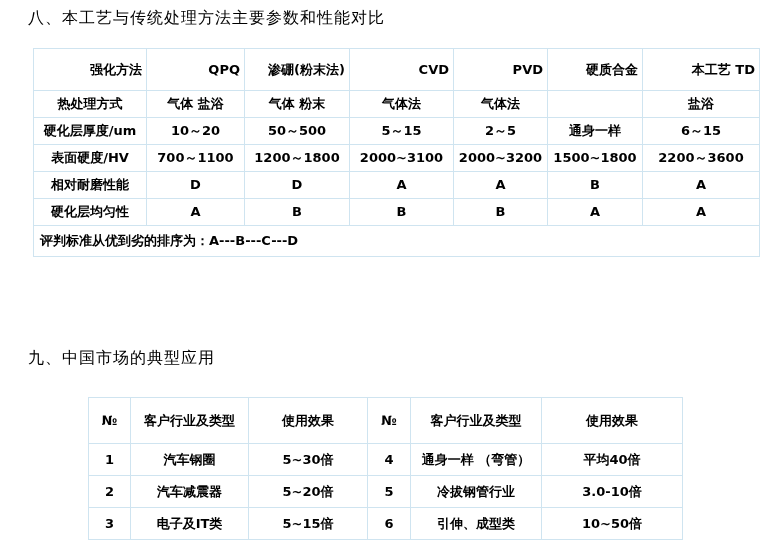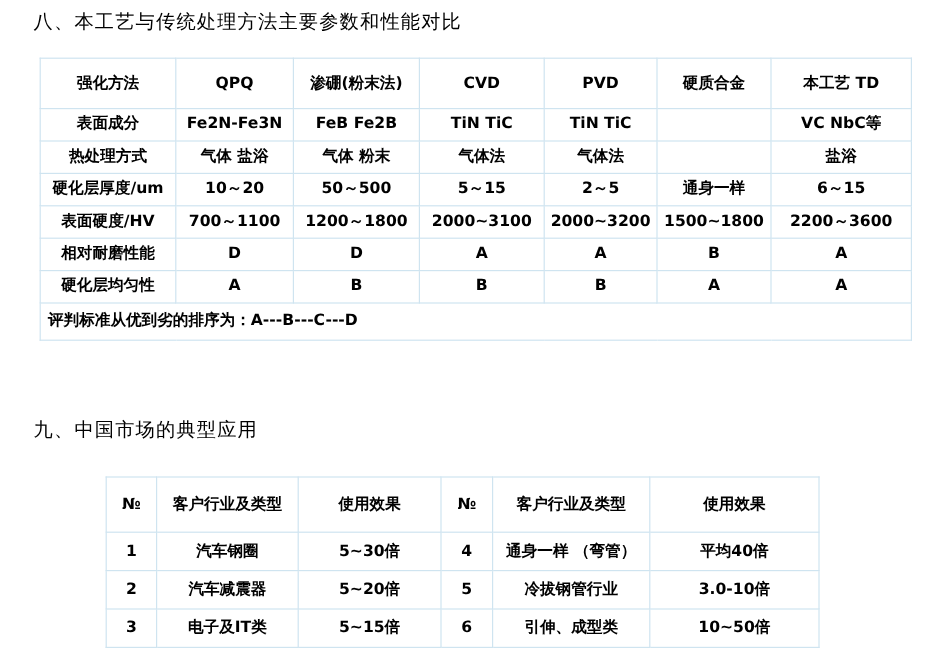--- a/index.html
+++ b/index.html
@@ -33,21 +33,21 @@
   td {
     border:1px solid #cfe4f0;
     font-size:13px;
     font-weight:bold;
     text-align:center;
     vertical-align:middle;
     padding:2px 4px;
     overflow:hidden;
     line-height:1.35;
   }
-  #table1 tr.hdr td { height:42px; }
+  #table1 tr.hdr td { height:42px;text-align:right; }
   #table1 tr.body td { height:27px; }
   #table1 tr.ftr td { height:31px; text-align:left; padding-left:6px; }
   #table2 tr.hdr td { height:46px; }
   #table2 tr.body td { height:32px; }
 </style>
 </head>
 <body>
 
 <div id="title-8" class="sec-title">八、本工艺与传统处理方法主要参数和性能对比</div>
 
@@ -63,29 +63,20 @@
   </colgroup>
   <tbody>
       <tr class="hdr">
     <td>强化方法</td>
     <td>QPQ</td>
     <td>渗硼(粉末法)</td>
     <td>CVD</td>
     <td>PVD</td>
     <td>硬质合金</td>
     <td>本工艺 TD</td>
-  </tr>
-  <tr class="body">
-    <td>表面成分</td>
-    <td>Fe2N-Fe3N</td>
-    <td>FeB Fe2B</td>
-    <td>TiN TiC</td>
-    <td>TiN TiC</td>
-    <td></td>
-    <td>VC NbC等</td>
   </tr>
   <tr class="body">
     <td>热处理方式</td>
     <td>气体 盐浴</td>
     <td>气体 粉末</td>
     <td>气体法</td>
     <td>气体法</td>
     <td></td>
     <td>盐浴</td>
   </tr>

